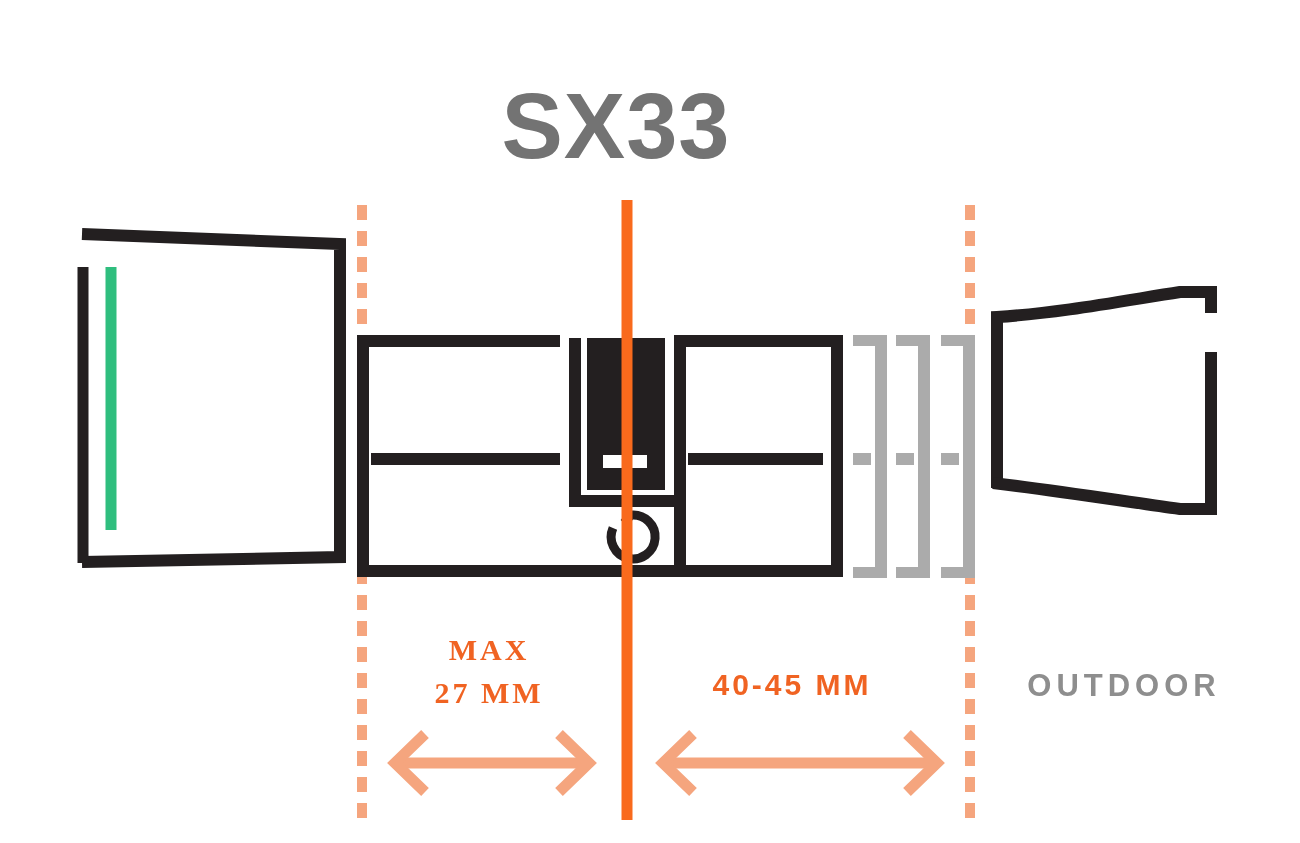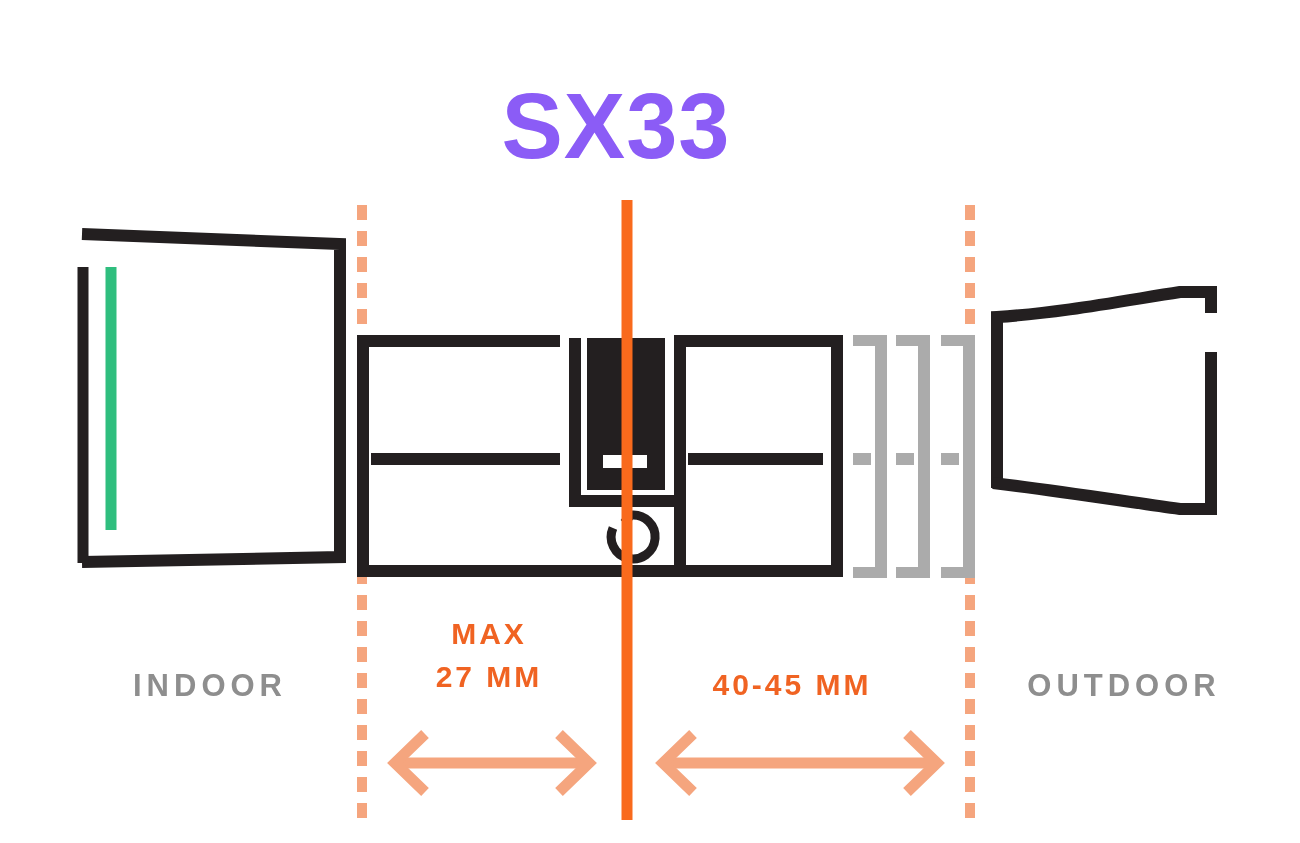--- a/index.html
+++ b/index.html
@@ -9,39 +9,39 @@
     background:#ffffff;
     overflow:hidden;
     font-family:"Liberation Sans", sans-serif;
   }
   #art{position:absolute;left:0;top:0;}
   .title{
     position:absolute;left:446px;top:74px;width:340px;
     text-align:center;
     font-size:92px;font-weight:bold;
     letter-spacing:1px;
-    color:#8b5cf6;
+    color:#737373;
   }
   .zone-label{
     position:absolute;top:668px;width:250px;
     text-align:center;
     font-size:31px;font-weight:bold;
     letter-spacing:5px;
     color:#8e8e8e;
   }
   .zone-label.indoor{left:85px;}
   .zone-label.outdoor{left:999px;}
   .measure-label{
     position:absolute;width:260px;
     text-align:center;
     font-size:30px;font-weight:bold;
     letter-spacing:3px;
     color:#f06322;
   }
-  .measure-label.inner{left:359px;top:612px;line-height:43px;}
+  .measure-label.inner{left:359px;top:628px;line-height:43px;font-family:Liberation Serif, serif;}
   .measure-label.outer{left:662px;top:668px;}
 </style>
 </head>
 <body>
 
 <div id="screen">
 
   <svg id="art" width="1300" height="843" viewBox="0 0 1300 843">
 
     <g>
@@ -116,21 +116,20 @@
 
     <g stroke="#f5a57e" stroke-width="11" fill="none">
       <path d="M 662 763 H 938"></path>
       <path d="M 693 734 L 663 763 L 693 792"></path>
       <path d="M 907 734 L 937 763 L 907 792"></path>
     </g>
   </svg>
 
   <div class="title">SX33</div>
 
-  <div class="zone-label indoor">INDOOR</div>
   <div class="zone-label outdoor">OUTDOOR</div>
 
   <div class="measure-label inner">
     <div>MAX</div>
     <div>27 MM</div>
   </div>
 
   <div class="measure-label outer">40-45 MM</div>
 
 </div>

